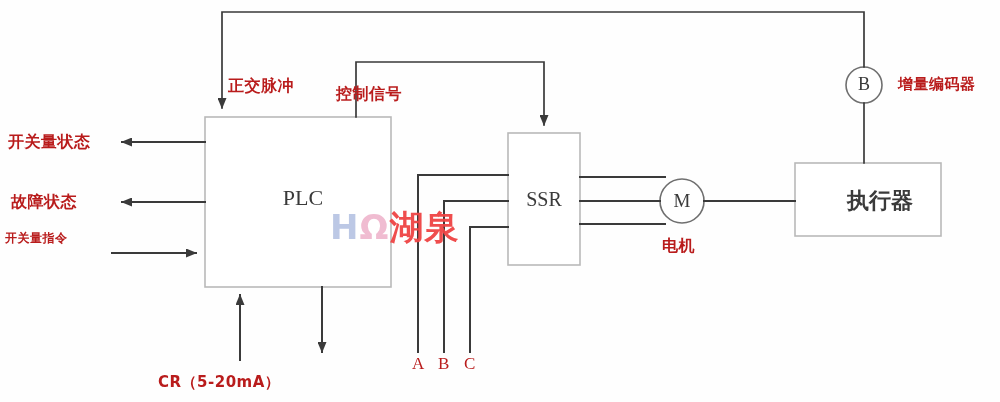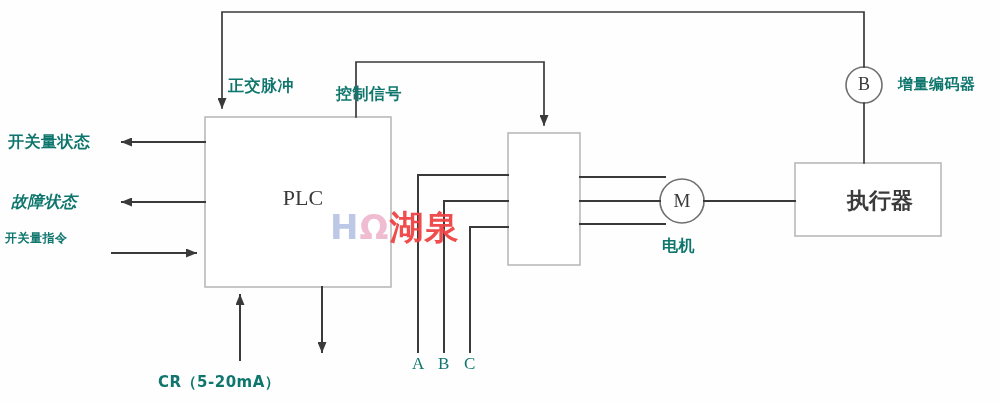--- a/index.html
+++ b/index.html
@@ -15,21 +15,21 @@
     background:#fefefe;
   }
   svg#wires{
     position:absolute;left:0;top:0;
     width:1000px;height:402px;
   }
   .lbl{
     position:absolute;
     font-family:"DejaVu Sans", sans-serif;
     font-size:15px;
-    color:#0f766e;
+    color:#b91c1c;
     white-space:nowrap;
     line-height:1;
     letter-spacing:0.5px;
   }
   .lbl-cn{ font-weight:700; }
   .box-label{
     position:absolute;
     font-family:"Liberation Serif", serif;
     color:#3a3a3a;
     white-space:nowrap;
@@ -91,38 +91,39 @@
       <path d="M580,177 L665,177"></path>
       <path d="M580,201 L660,201"></path>
       <path d="M580,224 L665,224"></path>
 
       <path d="M704,201 L795,201"></path>
     </g>
   </svg>
 
   <div class="box-label" style="left:205px;top:185px;width:196px;font-size:22px;">PLC</div>
 
+  <div class="box-label" style="left:508px;top:188px;width:72px;font-size:20px;">SSR</div>
 
   <div class="box-label lbl-cn" style="left:795px;top:186px;width:170px;font-size:22px;font-family:'DejaVu Sans',sans-serif;">执行器</div>
 
   <div class="box-label" style="left:660px;top:190px;width:44px;font-size:19px;">M</div>
 
   <div class="box-label" style="left:846px;top:74px;width:36px;font-size:18px;">B</div>
 
   <div class="lbl lbl-cn" style="left:662px;top:238px;font-size:16px;">电机</div>
 
   <div class="lbl lbl-cn" style="left:898px;top:77px;font-size:15px;">增量编码器</div>
 
   <div class="lbl lbl-cn" style="left:228px;top:78px;font-size:16px;">正交脉冲</div>
 
   <div class="lbl lbl-cn" style="left:336px;top:86px;font-size:16px;">控制信号</div>
 
   <div class="lbl lbl-cn" style="left:8px;top:134px;font-size:16px;">开关量状态</div>
 
-  <div class="lbl lbl-cn" style="left:11px;top:194px;font-size:16px;font-style:italic;">故障状态</div>
+  <div class="lbl lbl-cn" style="left:11px;top:194px;font-size:16px;">故障状态</div>
 
   <div class="lbl lbl-cn" style="left:5px;top:232px;font-size:12px;">开关量指令</div>
 
   <div class="lbl lbl-cn" style="left:158px;top:375px;font-size:15px;">CR（5-20mA）</div>
 
 
   <div class="lbl" style="left:412px;top:355px;font-size:17px;font-family:'Liberation Serif',serif;">A</div>
   <div class="lbl" style="left:438px;top:355px;font-size:17px;font-family:'Liberation Serif',serif;">B</div>
   <div class="lbl" style="left:464px;top:355px;font-size:17px;font-family:'Liberation Serif',serif;">C</div>
 

